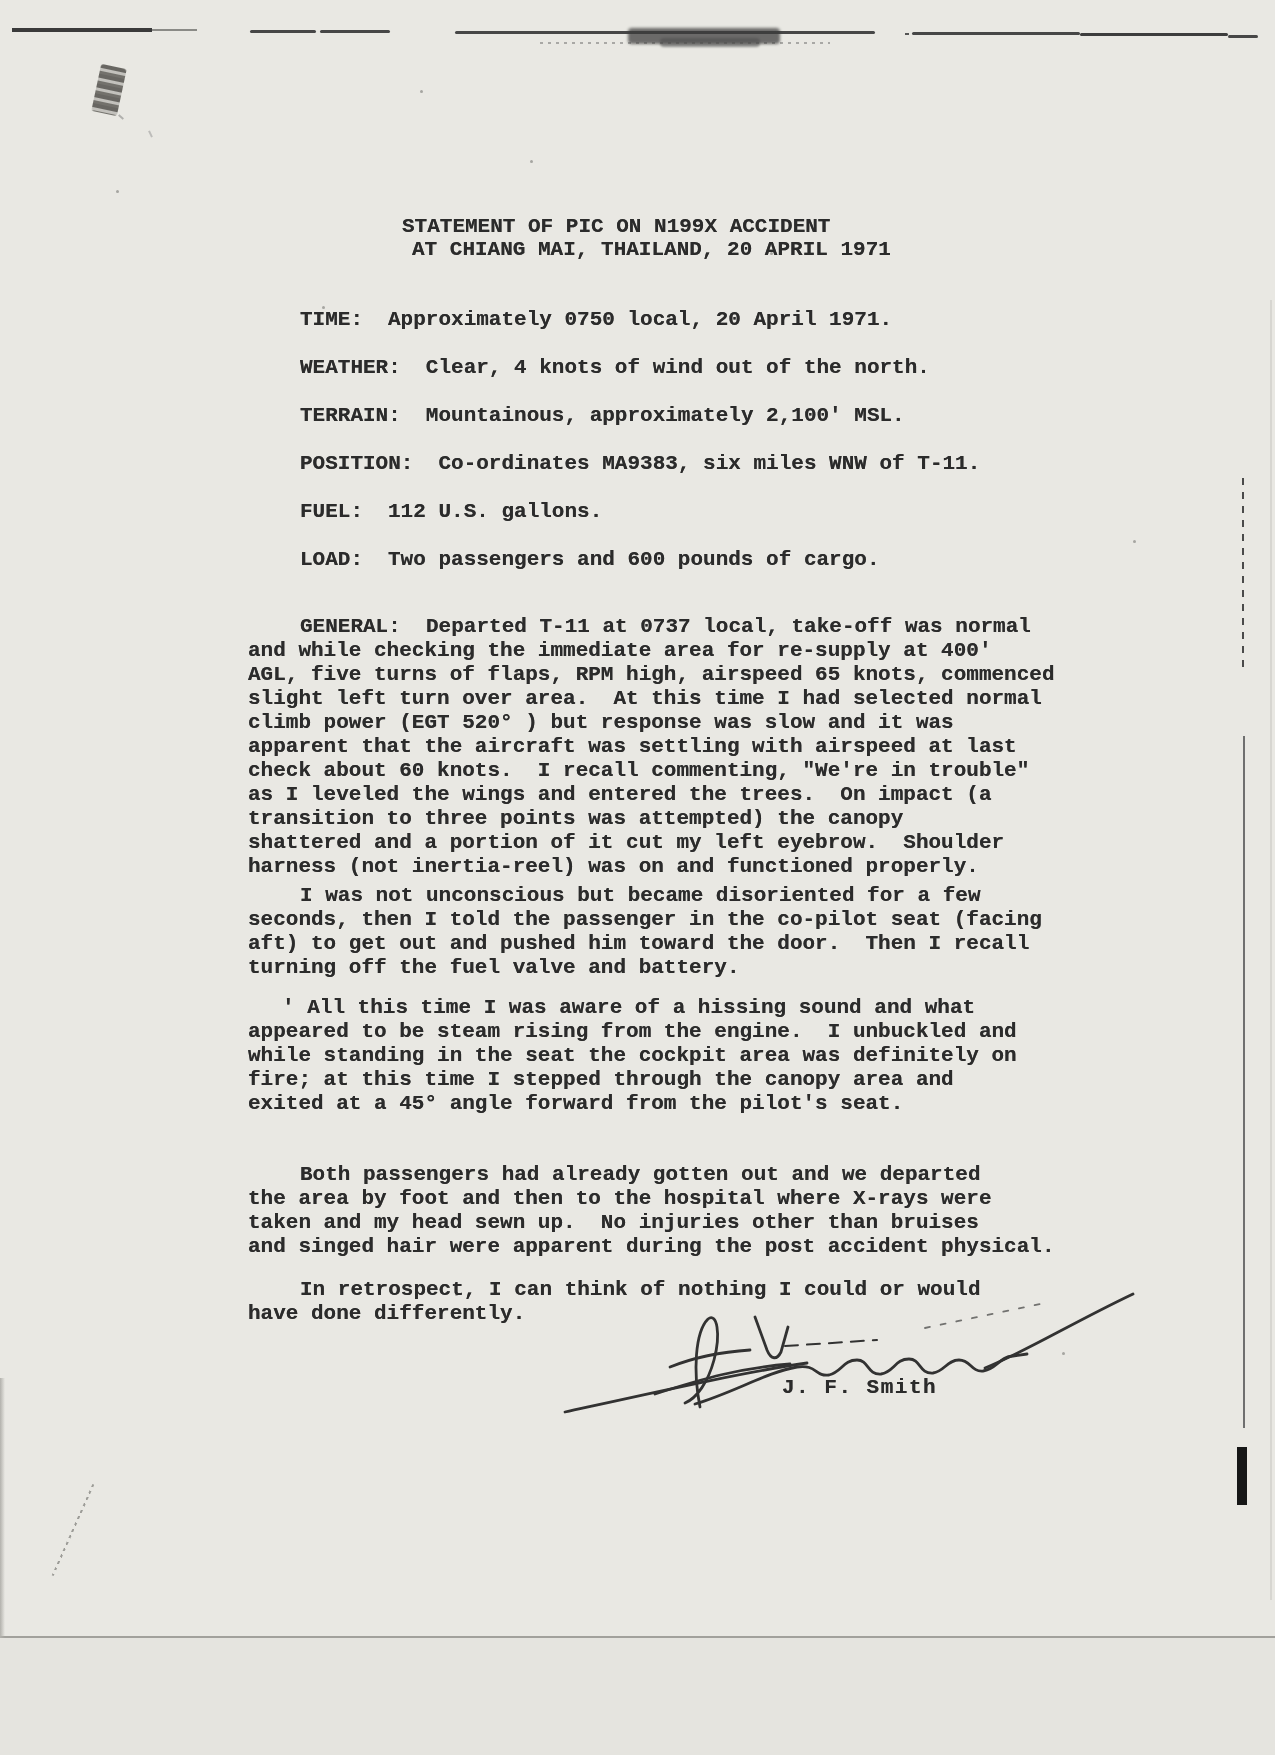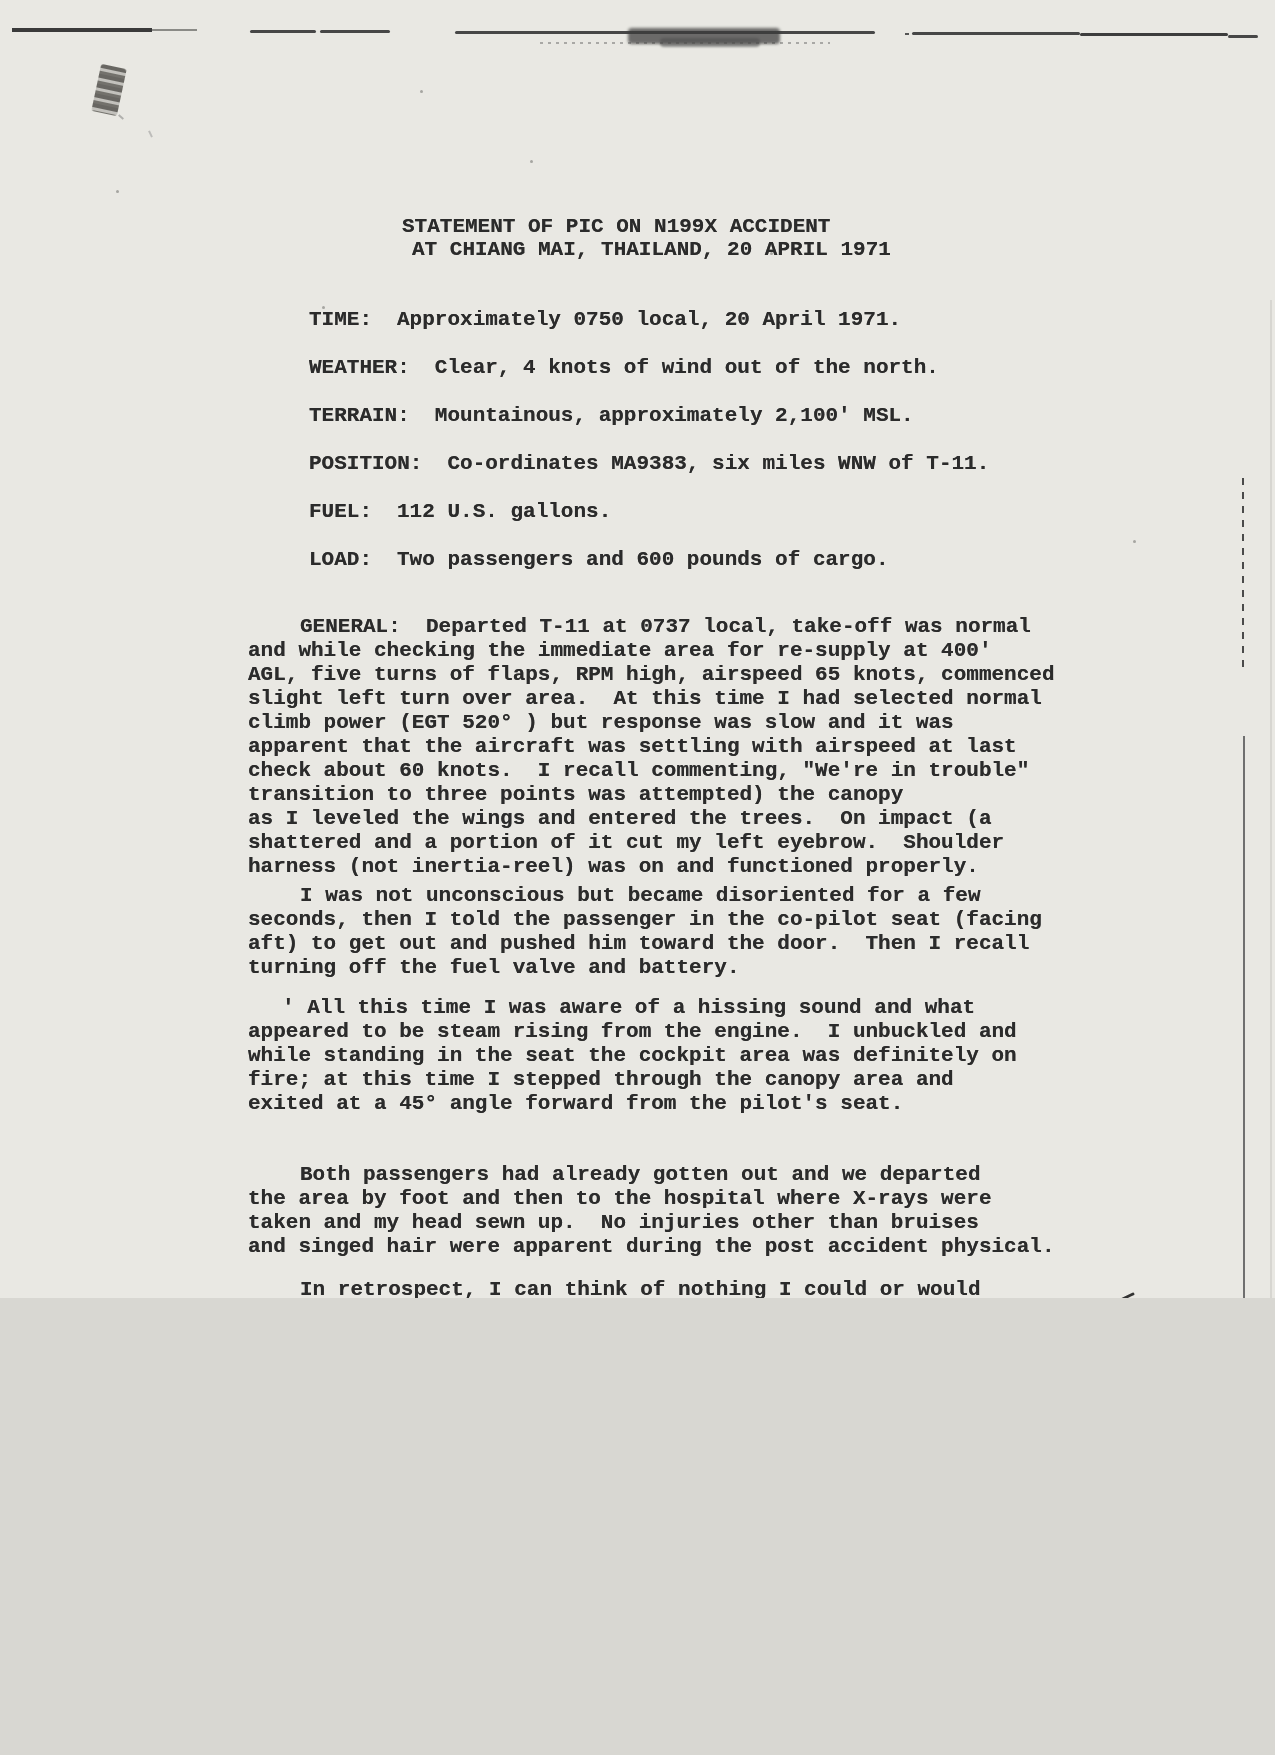--- a/index.html
+++ b/index.html
@@ -1,27 +1,27 @@
 <!DOCTYPE html>
 <html><head>
 <meta charset="utf-8">
 <style>
   html,body{margin:0;padding:0;}
   body{width:1275px;height:1755px;background:#d8d7d2;}
   .page{
-    position:relative;width:1275px;height:1298px;overflow:hidden;
+    position:relative;width:1275px;height:1755px;overflow:hidden;
     background:#e9e8e3;
     font-family:"Liberation Mono","DejaVu Sans Mono",monospace;
     color:#2b2b2b;font-weight:bold;font-size:21px;
   }
   .txt{position:absolute;white-space:pre;text-shadow:0 0 0.5px rgba(45,45,45,.75);}
   .title1{left:402px;top:215px;}
   .title2{left:370px;top:238px;margin-left:42px;}
   .fields{position:absolute;left:300px;top:308px;}
-  .field{height:24px;margin-bottom:24px;white-space:pre;text-shadow:0 0 0.5px rgba(45,45,45,.75);margin-left:9px;}
+  .field{height:24px;margin-bottom:24px;white-space:pre;text-shadow:0 0 0.5px rgba(45,45,45,.75);}
   .fval{margin-left:25px;}
   .para{position:absolute;left:248px;line-height:24px;}
   .ln{white-space:pre;text-shadow:0 0 0.5px rgba(45,45,45,.75);}
   .first{text-indent:52px;margin-top:22px;}
   .first-apo{text-indent:34px;}
   #p1{top:593px;} #p2{top:862px;} #p3{top:996px;} #p4{top:1141px;} #p5{top:1256px;}
   .sig-name{left:782px;top:1376px;letter-spacing:1.5px;}
   .sig-svg{position:absolute;left:545px;top:1272px;width:600px;height:160px;}
 
   
@@ -114,22 +114,22 @@
   </div>
 
   <div class="para" id="p1">
     <div class="ln first">GENERAL:  Departed T-11 at 0737 local, take-off was normal</div>
     <div class="ln">and while checking the immediate area for re-supply at 400'</div>
     <div class="ln">AGL, five turns of flaps, RPM high, airspeed 65 knots, commenced</div>
     <div class="ln">slight left turn over area.  At this time I had selected normal</div>
     <div class="ln">climb power (EGT 520° ) but response was slow and it was</div>
     <div class="ln">apparent that the aircraft was settling with airspeed at last</div>
     <div class="ln">check about 60 knots.  I recall commenting, "We're in trouble"</div>
+    <div class="ln">as I leveled the wings and entered the trees.  On impact (a</div>
     <div class="ln">transition to three points was attempted) the canopy</div>
-    <div class="ln">as I leveled the wings and entered the trees.  On impact (a</div>
     <div class="ln">shattered and a portion of it cut my left eyebrow.  Shoulder</div>
     <div class="ln">harness (not inertia-reel) was on and functioned properly.</div>
   </div>
 
   <div class="para" id="p2">
     <div class="ln first">I was not unconscious but became disoriented for a few</div>
     <div class="ln">seconds, then I told the passenger in the co-pilot seat (facing</div>
     <div class="ln">aft) to get out and pushed him toward the door.  Then I recall</div>
     <div class="ln">turning off the fuel valve and battery.</div>
   </div>

